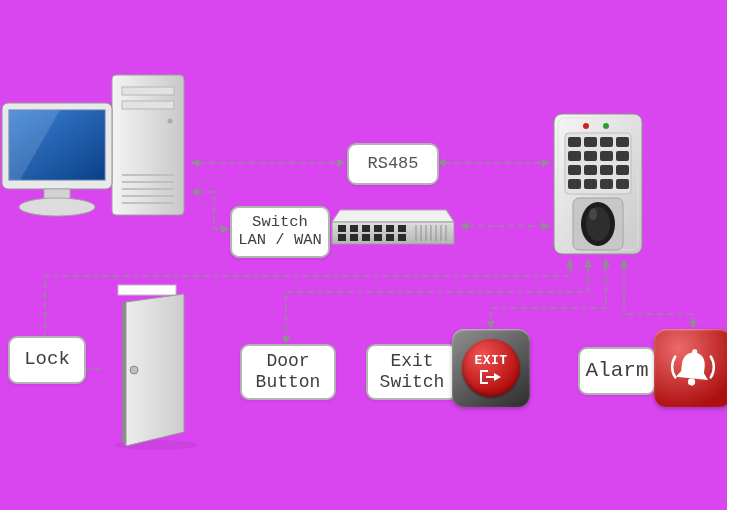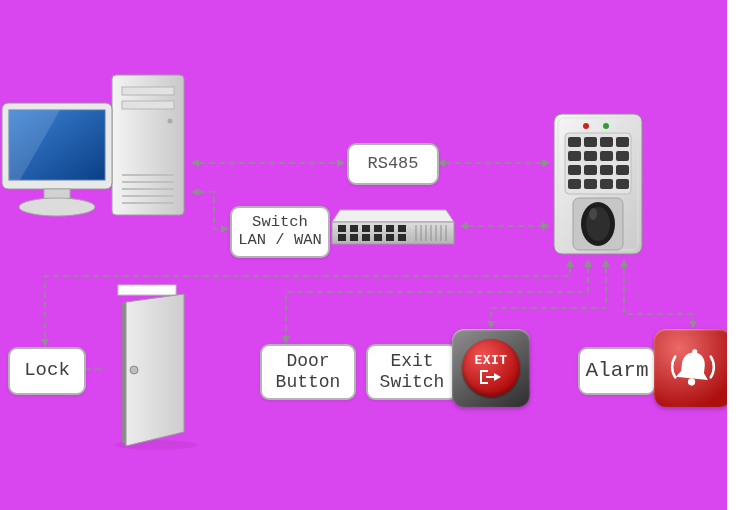--- a/index.html
+++ b/index.html
@@ -15,22 +15,22 @@
   .ah{fill:#8f8f8f;stroke:none;}
   
   .nodebox{
     position:absolute;z-index:2;background:#fff;border:2px solid #b3b3b3;border-radius:9px;
     display:flex;flex-direction:column;align-items:center;justify-content:center;
     color:#3f3f3f;box-shadow:0 1px 3px rgba(0,0,0,.10);
   }
   .nodebox .l1,.nodebox .l2{display:block;line-height:1.15;}
   #rs485-box{left:347px;top:143px;width:88px;height:38px;font-size:17px;color:#555;}
   #switch-box{left:230px;top:206px;width:96px;height:48px;font-size:15.5px;}
-  #lock-box{left:8px;top:347px;width:74px;height:44px;font-size:19px;}
-  #door-sensor-box{left:240px;top:344px;width:92px;height:52px;font-size:18px;margin-left:20px;}
+  #lock-box{left:8px;top:336px;width:74px;height:44px;font-size:19px;}
+  #door-sensor-box{left:240px;top:344px;width:92px;height:52px;font-size:18px;}
   #exit-label-box{left:366px;top:344px;width:88px;height:52px;font-size:18px;}
   #alarm-box{left:578px;top:347px;width:74px;height:44px;font-size:21px;}
   
   .illus{position:absolute;z-index:2;}
   
   #exit-icon{
     left:452px;top:329px;width:78px;height:78px;border-radius:12px;z-index:2;
     background:linear-gradient(145deg,#909090,#2c2c2c);
     box-shadow:inset 0 1px 2px rgba(255,255,255,.55),0 2px 4px rgba(0,0,0,.25);
     display:flex;align-items:center;justify-content:center;

